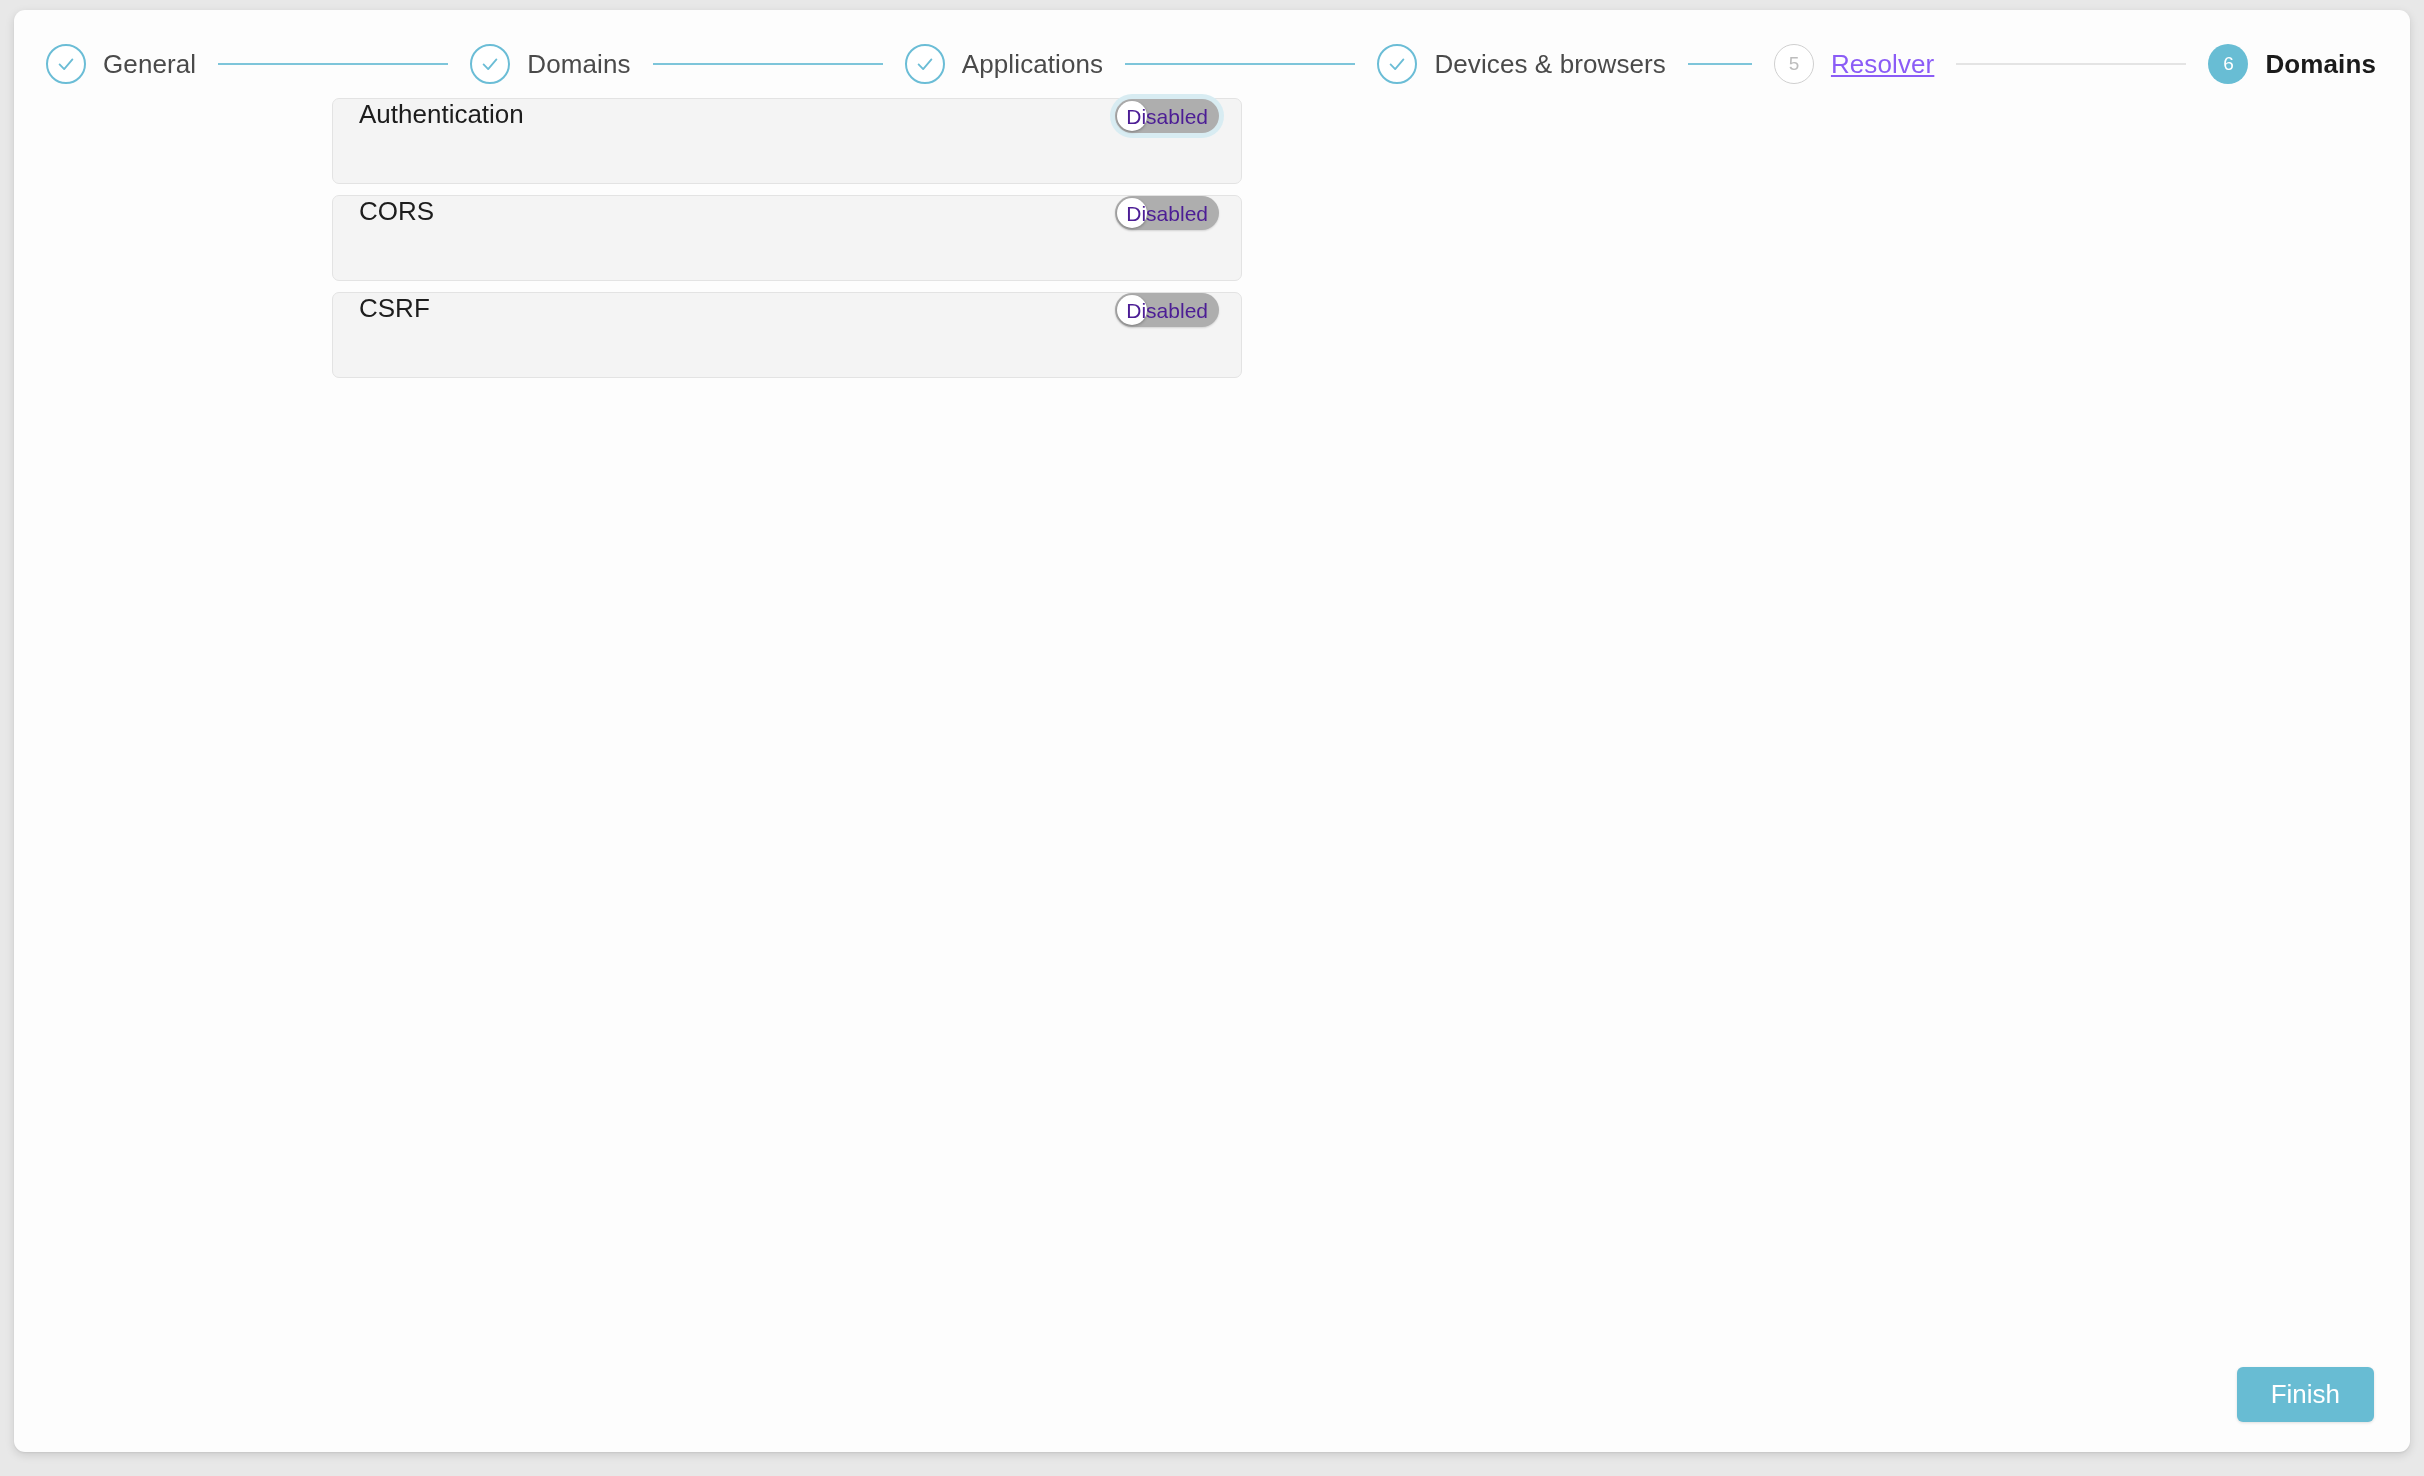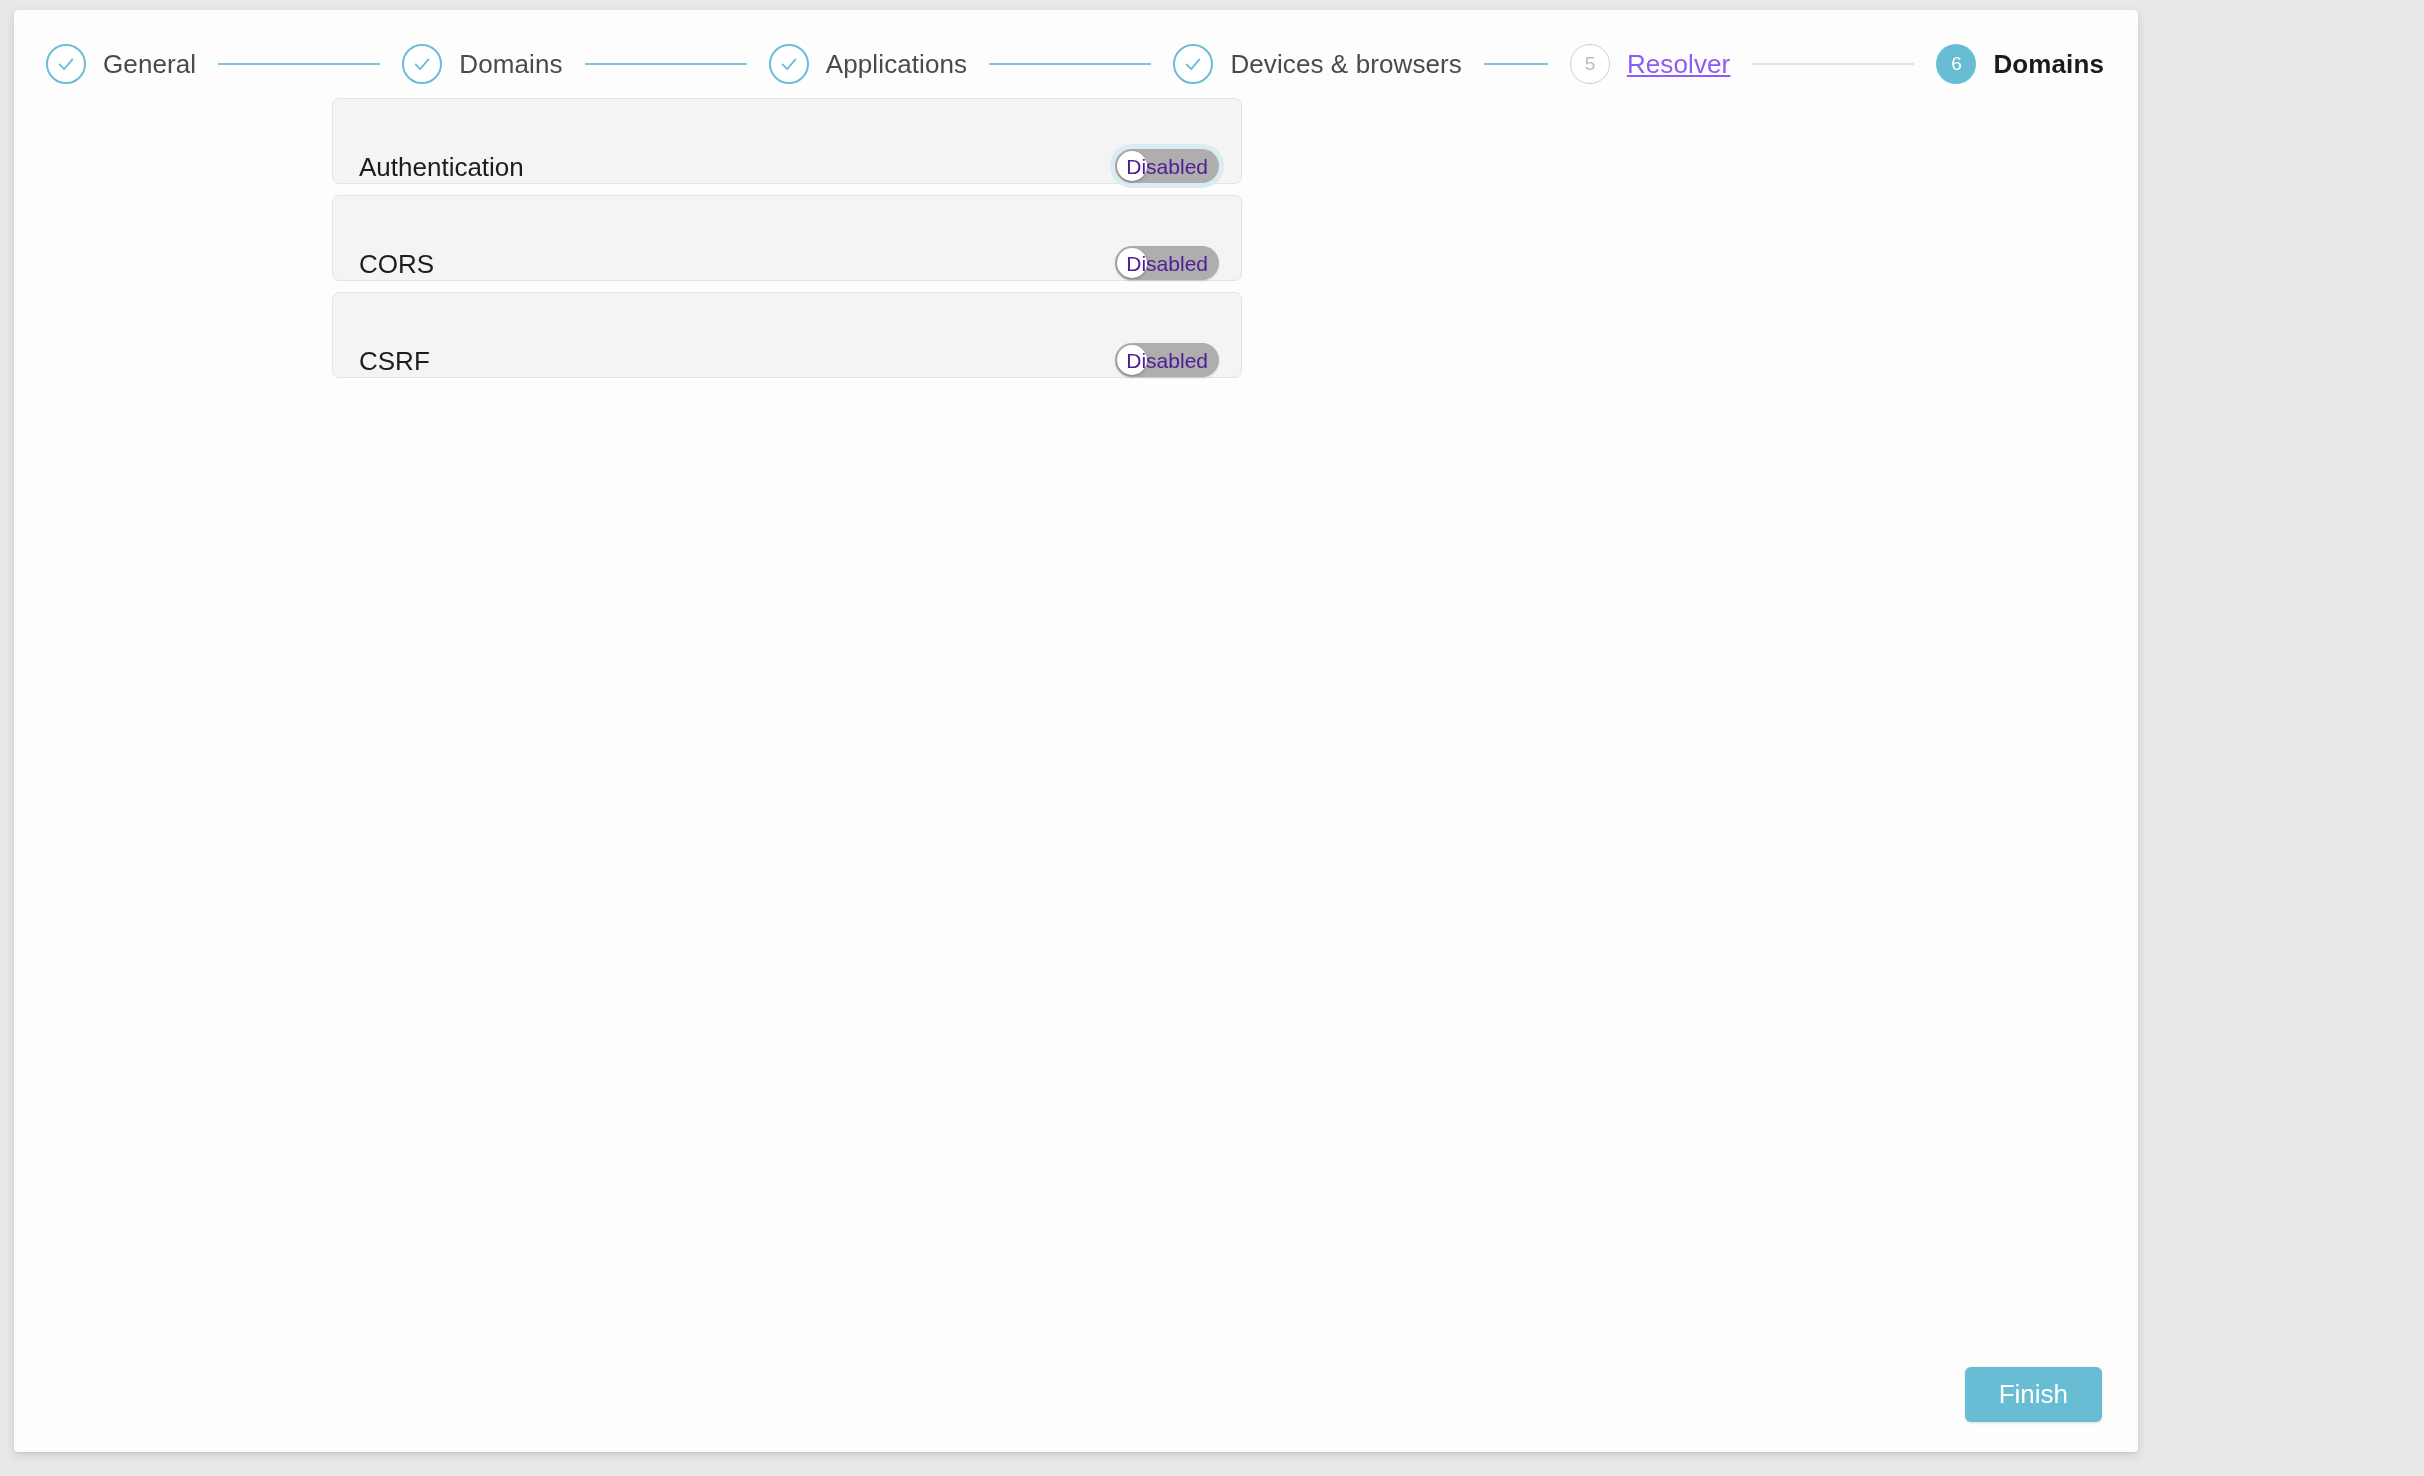--- a/index.html
+++ b/index.html
@@ -14,24 +14,24 @@
     font-family: "Liberation Sans", sans-serif;
     -webkit-font-smoothing: antialiased;
     overflow: hidden;
   }
 
   
   .panel {
     position: absolute;
     left: 14px;
     top: 10px;
-    width: 2124px;
+    width: 2396px;
     height: 1442px;
     background: #fdfdfd;
-    border-radius: 4px;
+    border-radius: 11px;
     box-shadow: 0 3px 10px rgba(0,0,0,0.13), 0 1px 2px rgba(0,0,0,0.06);
     overflow: hidden;
   }
 
   
   .stepper {
     position: absolute;
     left: 0;
     top: 0;
     width: 100%;
@@ -105,21 +105,21 @@
     width: 910px;
   }
   .card {
     position: relative;
     background: #f4f4f4;
     border: 1px solid #e3e3e3;
     border-radius: 7px;
     height: 86px;
     margin-bottom: 11px;
     display: flex;
-    align-items: flex-end;
+    align-items: flex-start;
     padding: 0 22px 0 26px;
     box-sizing: border-box;
   }
   .card-title {
     font-size: 26px;
     color: #1d1d1d;
     flex: 1 1 auto;
   }
 
   

